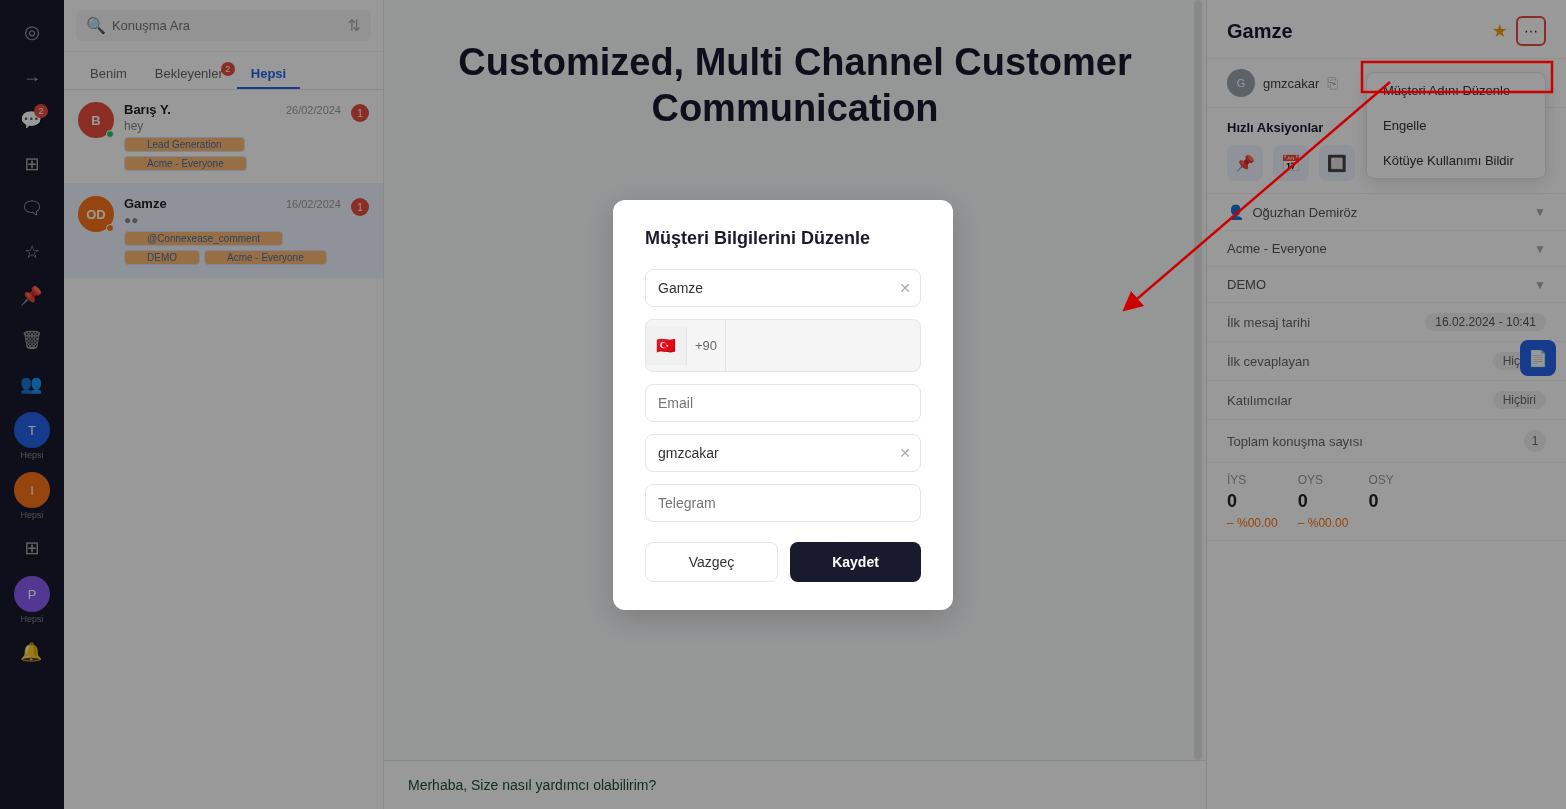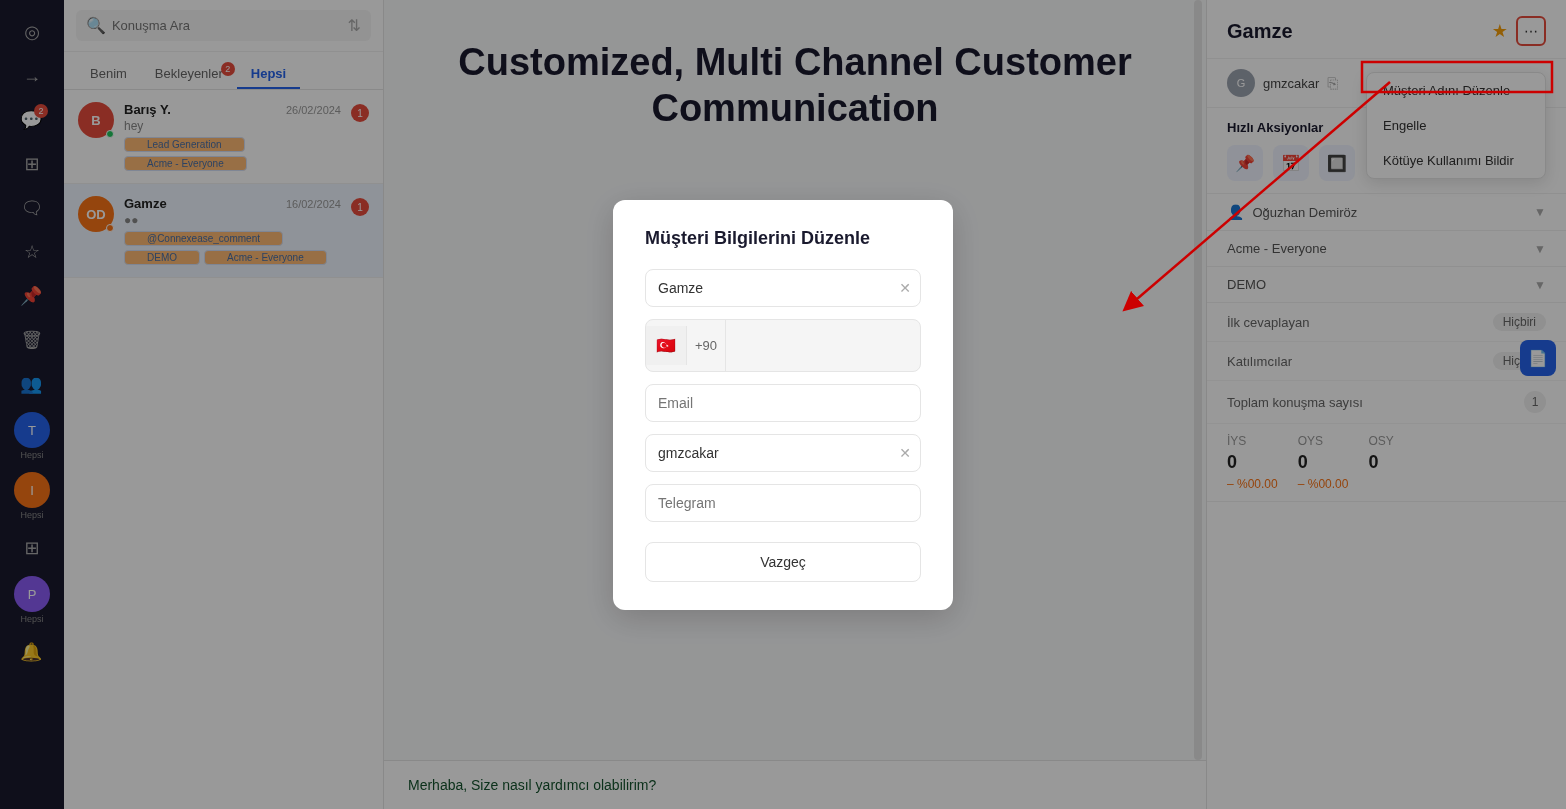--- a/index.html
+++ b/index.html
@@ -502,20 +502,24 @@
       <span class="chevron-icon">▼</span>
     </div>
 
     <div class="dropdown-field">
       <div class="dropdown-field-left">
         <span>DEMO</span>
       </div>
       <span class="chevron-icon">▼</span>
     </div>
 
+    <div class="rp-field">
+      <span class="rp-field-label">İlk mesaj tarihi</span>
+      <span class="rp-date-badge">16.02.2024 - 10:41</span>
+    </div>
 
     <div class="rp-field">
       <span class="rp-field-label">İlk cevaplayan</span>
       <span class="badge-pill">Hiçbiri</span>
     </div>
 
     <div class="rp-field">
       <span class="rp-field-label">Katılımcılar</span>
       <span class="badge-pill">Hiçbiri</span>
     </div>
@@ -579,20 +583,21 @@
         </div>
       </div>
 
 
       <div class="modal-field">
         <input type="text" class="modal-input" placeholder="Telegram" style="">
       </div>
 
       <div class="modal-buttons">
         <button class="btn-cancel">Vazgeç</button>
+        <button class="btn-save">Kaydet</button>
       </div>
     </div>
   </div>
 
   <svg style="position:fixed;top:0;left:0;width:1566px;height:809px;pointer-events:none;z-index:3000;">
 
     <line x1="1390" y1="82" x2="1130" y2="305" stroke="#cc0000" stroke-width="2.5" marker-end="url(#arrowhead)"></line>
 
     <rect x="1362" y="62" width="190" height="30" fill="none" stroke="#cc0000" stroke-width="2.5"></rect>
     <defs>

